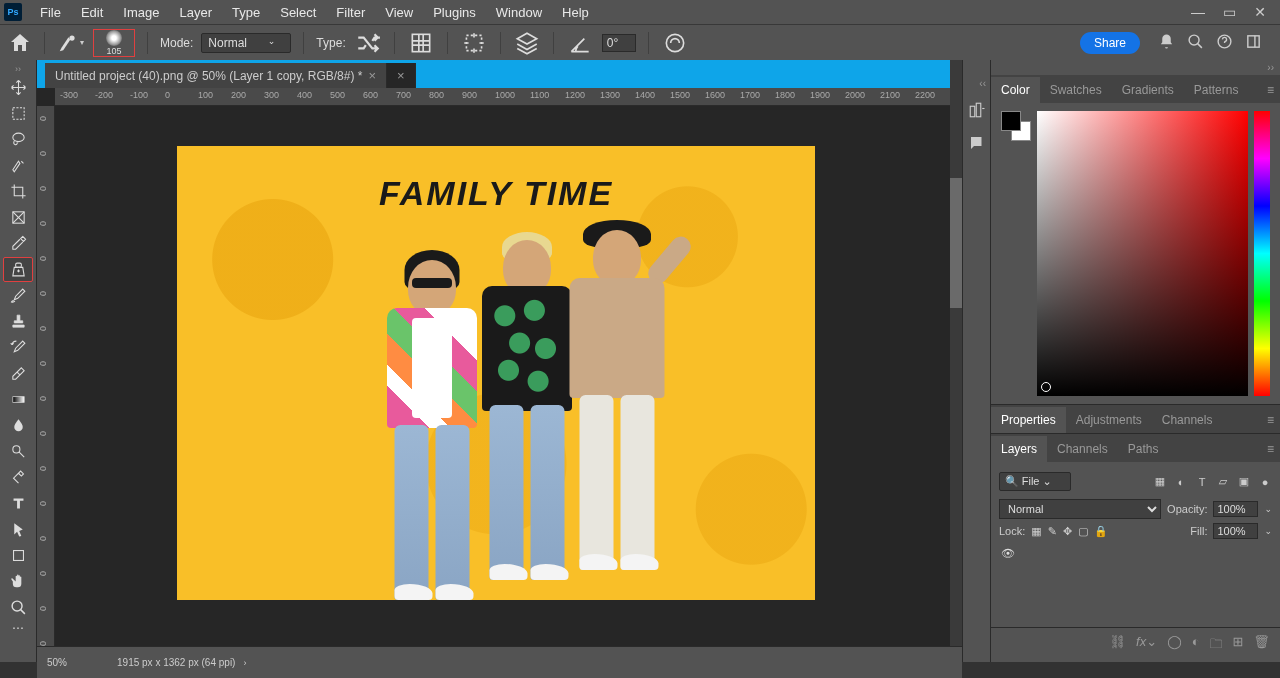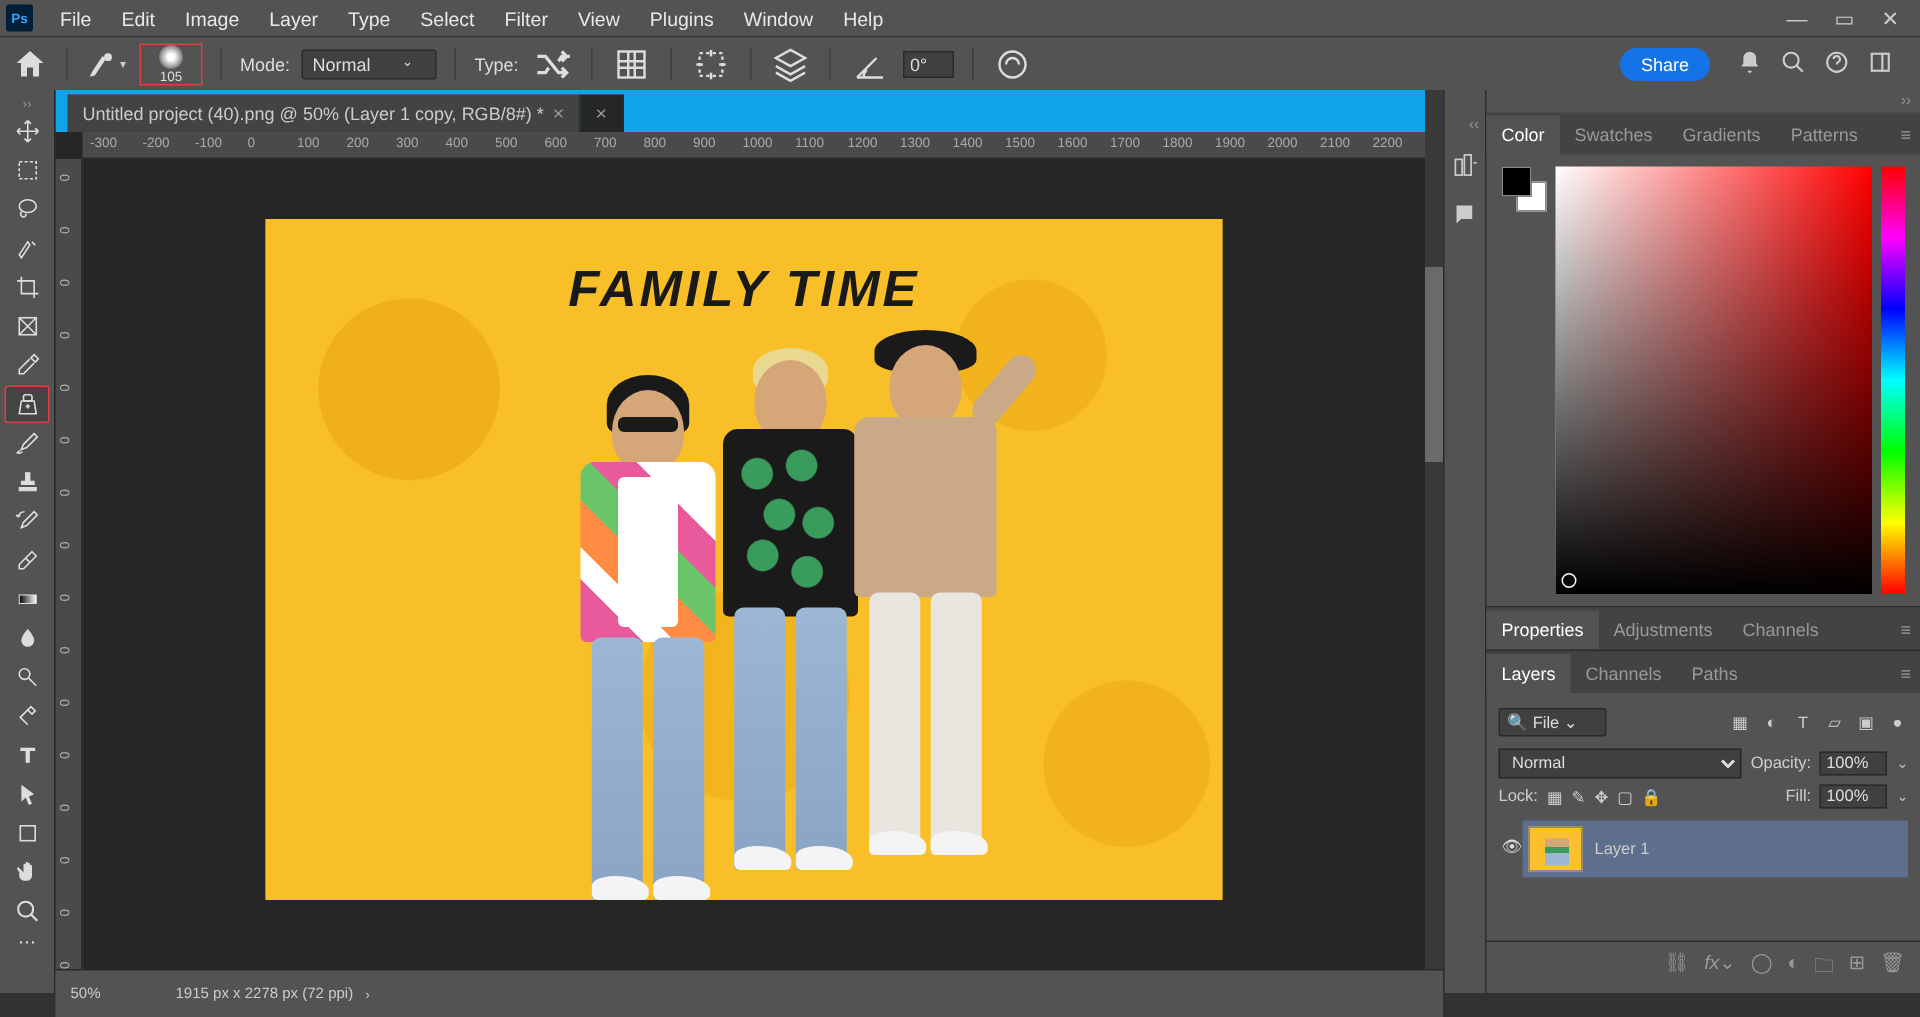--- a/index.html
+++ b/index.html
@@ -530,24 +530,20 @@
             <span>✥</span>
             <span>▢</span>
             <span>🔒</span>
           </div>
           <span class="lbl" style="margin-left:auto">Fill:</span>
           <input value="100%" style="">
             <span style="font-size:9px">⌄</span>
         </div>
         <div class="layer-item-outer">
           <div class="eye">👁</div>
-          <div class="layer-item" style="flex:1">
-            <div class="thumb"></div>
-            <span>Layer 1</span>
-          </div>
         </div>
       </div>
       <div class="layers-footer">
         <span>⛓</span>
         <span><i>fx</i>⌄</span>
         <span>◯</span>
         <span>◐</span>
         <span>🗀</span>
         <span>⊞</span>
         <span>🗑</span>
@@ -558,15 +554,15 @@
 
 <div class="scrollbar-v">
     <div class="scrollbar-v-thumb"></div>
   </div>
 <div class="scrollbar-h">
     <div class="scrollbar-h-thumb"></div>
   </div>
 
 <div class="statusbar">
   <span>50%</span>
-  <span style="margin-left:50px">1915 px x 2278 px (72 ppi)</span>
+  <span style="margin-left:50px">1915 px x 1362 px (64 ppi)</span>
   <span style="margin-left:8px;font-size:9px">›</span>
 </div>
 
 </body></html>

